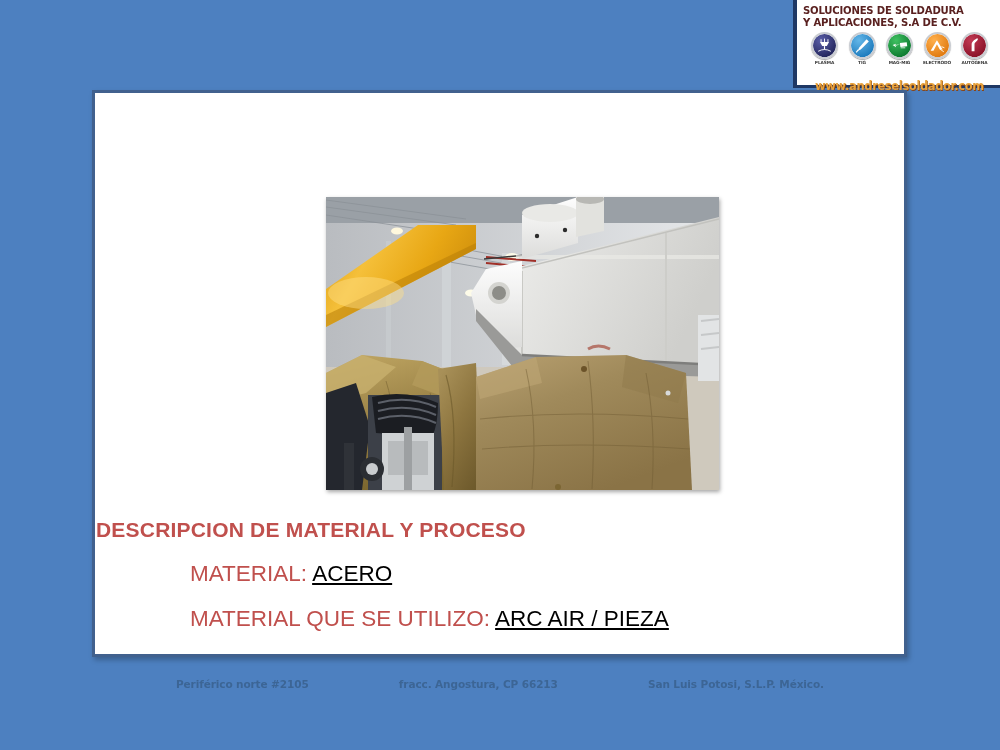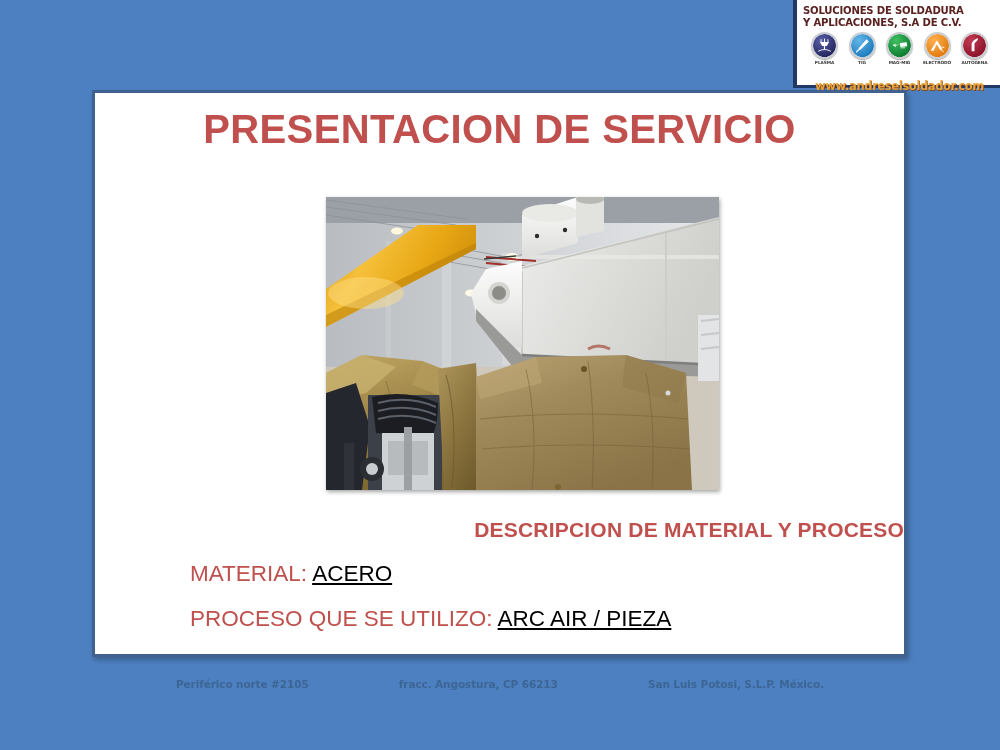--- a/index.html
+++ b/index.html
@@ -122,21 +122,21 @@
   .photo-wrap svg { display: block; width: 100%; height: 100%; }
 
   
   .desc-block {
     position: absolute;
     left: 0;
     top: 425px;
     width: 100%;
   }
   .desc-heading {
-    text-align: right;
+    text-align: left;
     color: #c0504d;
     font-family: "Liberation Sans", sans-serif;
     font-weight: bold;
     font-size: 21px;
     letter-spacing: 0.2px;
     padding-left: 1px;
   }
   .desc-line {
     margin-top: 19px;
     padding-left: 95px;
@@ -272,21 +272,20 @@
       <div class="icon-label">AUTOGENA</div>
     </div>
 
   </div>
 
   <div class="logo-url">www.andreselsoldador.com</div>
 </div>
 
 <div class="card">
 
-  <div class="slide-title">PRESENTACION DE SERVICIO</div>
 
   <div class="photo-wrap">
     <svg viewBox="0 0 393 293" preserveAspectRatio="none">
       <defs>
         <linearGradient id="ceil" x1="0" y1="0" x2="1" y2="0">
           <stop offset="0%" stop-color="#b9bcc0"></stop>
             <stop offset="100%" stop-color="#e6e8ea"></stop>
         </linearGradient>
         <linearGradient id="beam" x1="0" y1="0" x2="1" y2="0.4">
           <stop offset="0%" stop-color="#d89a10"></stop>
@@ -411,21 +410,21 @@
 
   <div class="desc-block">
     <div class="desc-heading">DESCRIPCION DE MATERIAL Y PROCESO</div>
 
     <div class="desc-line">
       <span>MATERIAL:</span>
       <span class="desc-value">ACERO</span>
     </div>
 
     <div class="desc-line">
-      <span>PROCESO QUE SE UTILIZO:</span>
+      <span>MATERIAL QUE SE UTILIZO:</span>
       <span class="desc-value">ARC AIR / PIEZA</span>
     </div>
 
   </div>
 
 </div>
 
 <div class="footer">
   <div class="footer-row1">
     <span>Periférico norte #2105</span>

